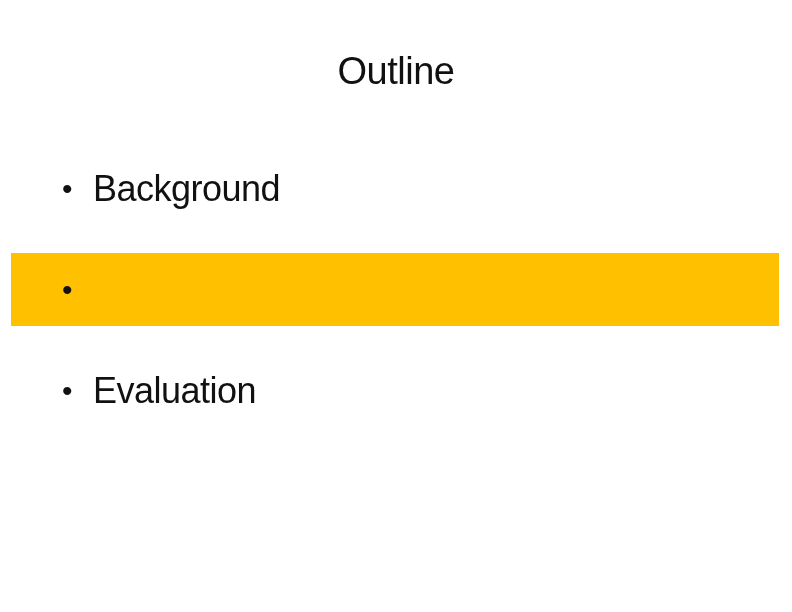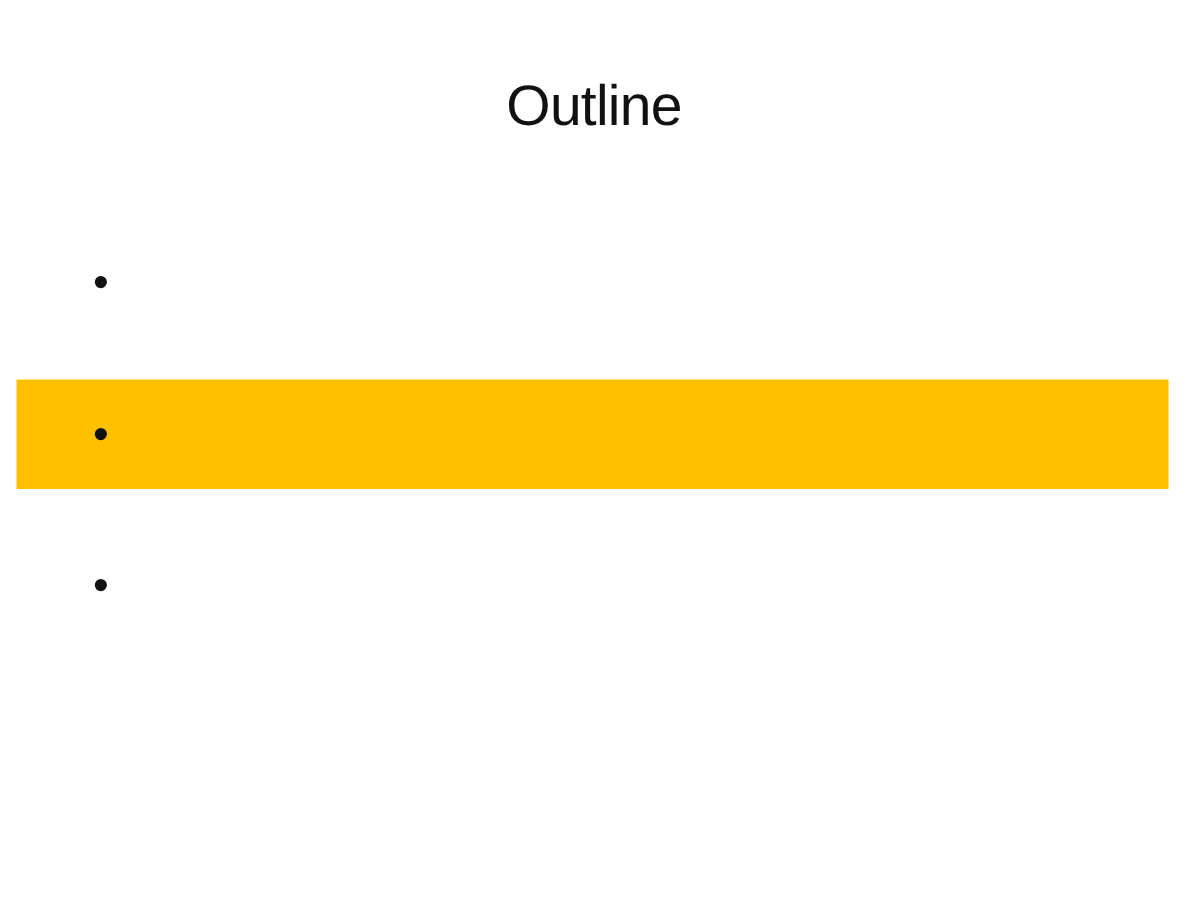--- a/index.html
+++ b/index.html
@@ -69,23 +69,25 @@
 <body>
 
 <div class="slide" style="background: rgb(255, 255, 255);">
 
   <div class="slide-title" style="color: rgb(17, 17, 17);">Outline</div>
 
   <div class="highlight-bar" style="background: rgb(255, 192, 0);"></div>
 
   <div class="bullet-row row-1">
     <span class="bullet-marker">•</span>
+    <span class="bullet-label">Background</span>
   </div>
 
   <div class="bullet-row row-2">
     <span class="bullet-marker">•</span>
   </div>
 
   <div class="bullet-row row-3">
     <span class="bullet-marker">•</span>
+    <span class="bullet-label">Evaluation</span>
   </div>
 
 </div>
 
 </body></html>

